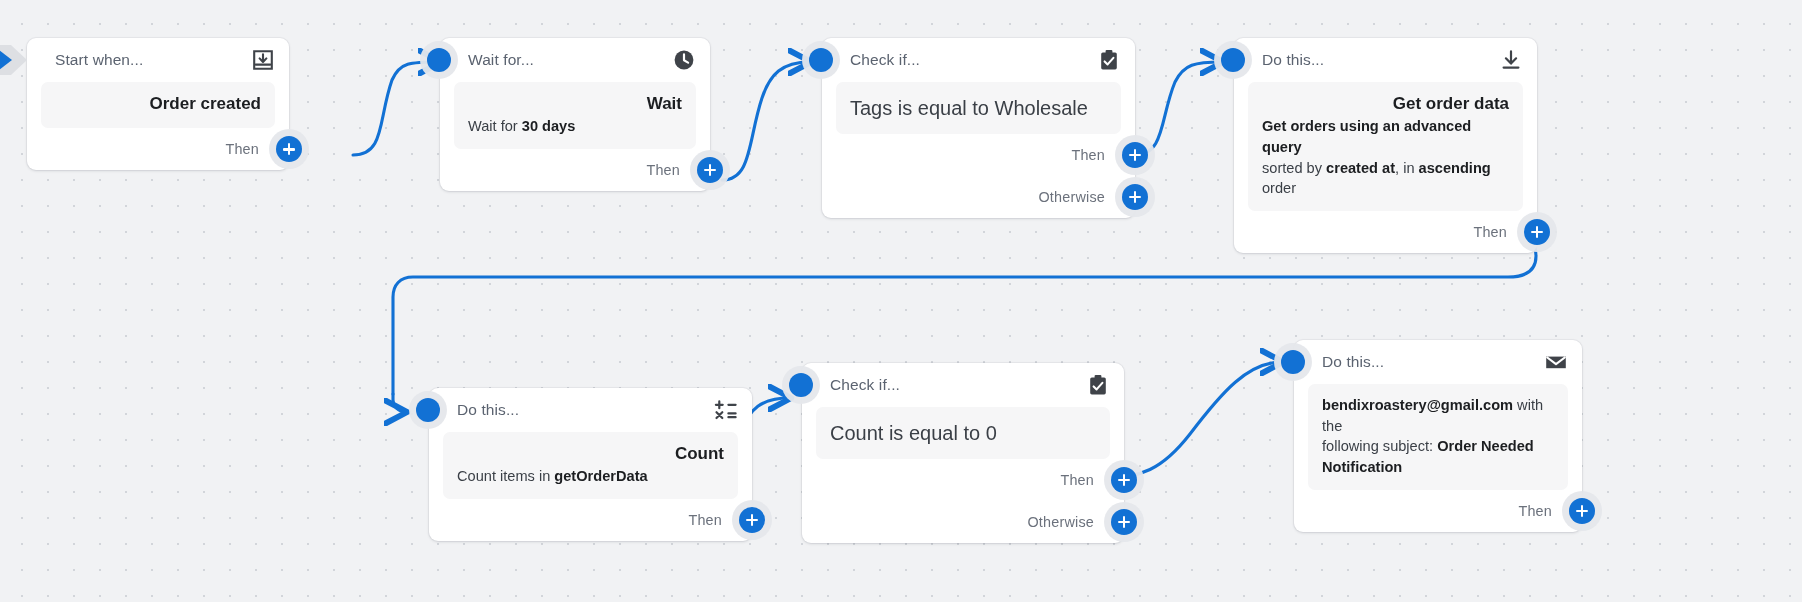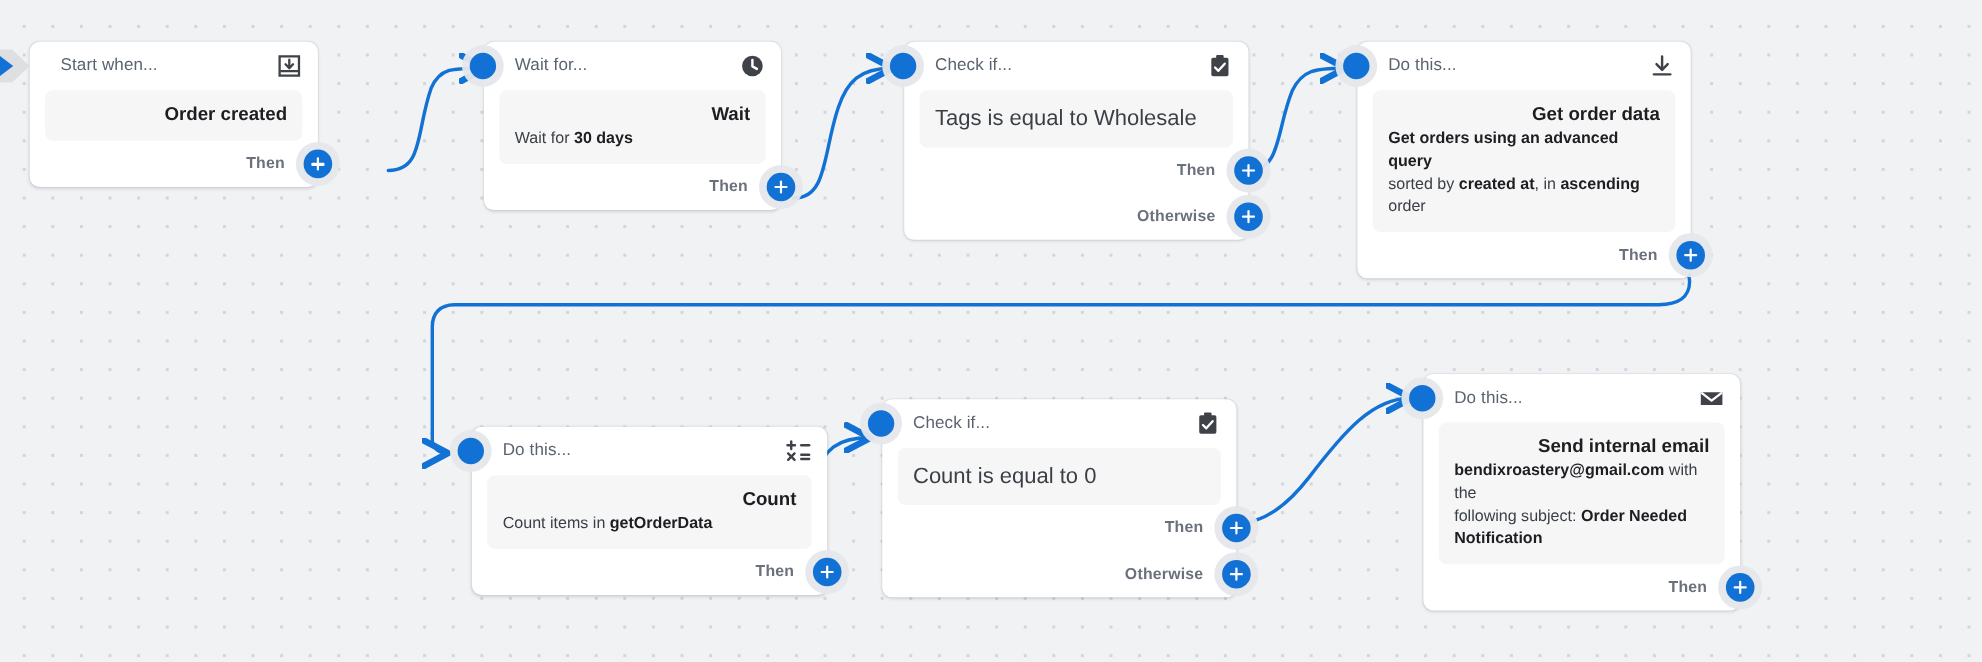--- a/index.html
+++ b/index.html
@@ -57,21 +57,21 @@
     font-size:20px;color:#3a3f46;line-height:1.3;
   }
   .bx-sub b, .bx-plain b{color:#1c1e21;font-weight:bold;}
 
   .foot-row{
     height:42px;position:relative;
     display:flex;align-items:center;justify-content:flex-end;
     padding-right:30px;
   }
   .foot-row .lbl{
-    font-size:14.4px;font-weight:bold;color:#6b717c;letter-spacing:.2px;
+    font-size:14.4px;font-weight:normal;color:#6b717c;letter-spacing:.2px;
   }
   .plus{
     position:absolute;
     width:26px;height:26px;border-radius:50%;
     background:#1271d4;
     display:flex;align-items:center;justify-content:center;
     right:-13px;top:50%;transform:translateY(-50%);
     z-index:6;cursor:pointer;
     box-shadow:0 0 0 7px rgba(229,231,235,.95);
   }
@@ -256,21 +256,20 @@
   <div class="card" style="left:1294px;top:340px;width:288px;">
     <span class="in-dot"></span>
     <div class="card-head">
       <span class="title">Do this...</span>
       <svg class="head-icon" viewBox="0 0 24 24">
         <path d="M2.2,6.6 L21.8,6.6 L21.8,18.2 L2.2,18.2 Z" fill="#3f4349"></path>
         <path d="M2.6,7 L12,14.2 L21.4,7" fill="none" stroke="#ffffff" stroke-width="2.1" stroke-linejoin="round"></path>
       </svg>
     </div>
     <div class="body-box">
-      <div class="bx-title">Send internal email</div>
       <div class="bx-sub"><b>bendixroastery@gmail.com</b><span> with the</span></div>
       <div class="bx-sub"><span>following subject: </span><b>Order Needed</b></div>
       <div class="bx-sub"><b>Notification</b></div>
     </div>
     <div class="foot-row">
       <span class="lbl">Then</span>
       <span class="plus"></span>
     </div>
   </div>
 

